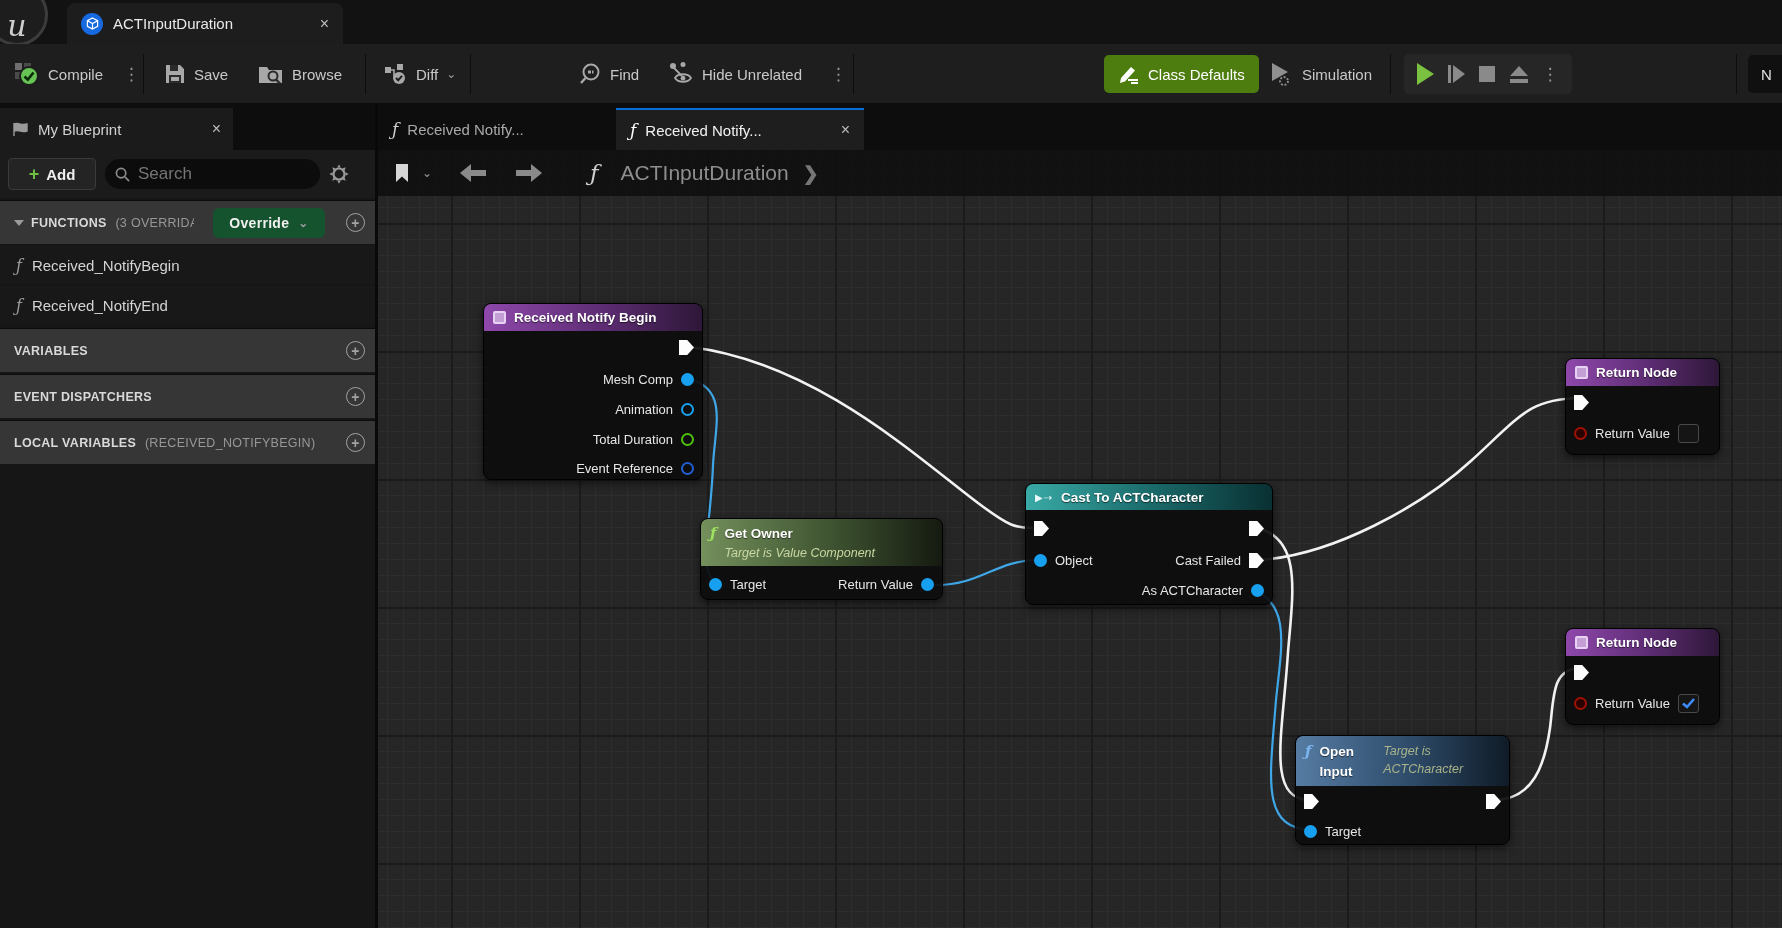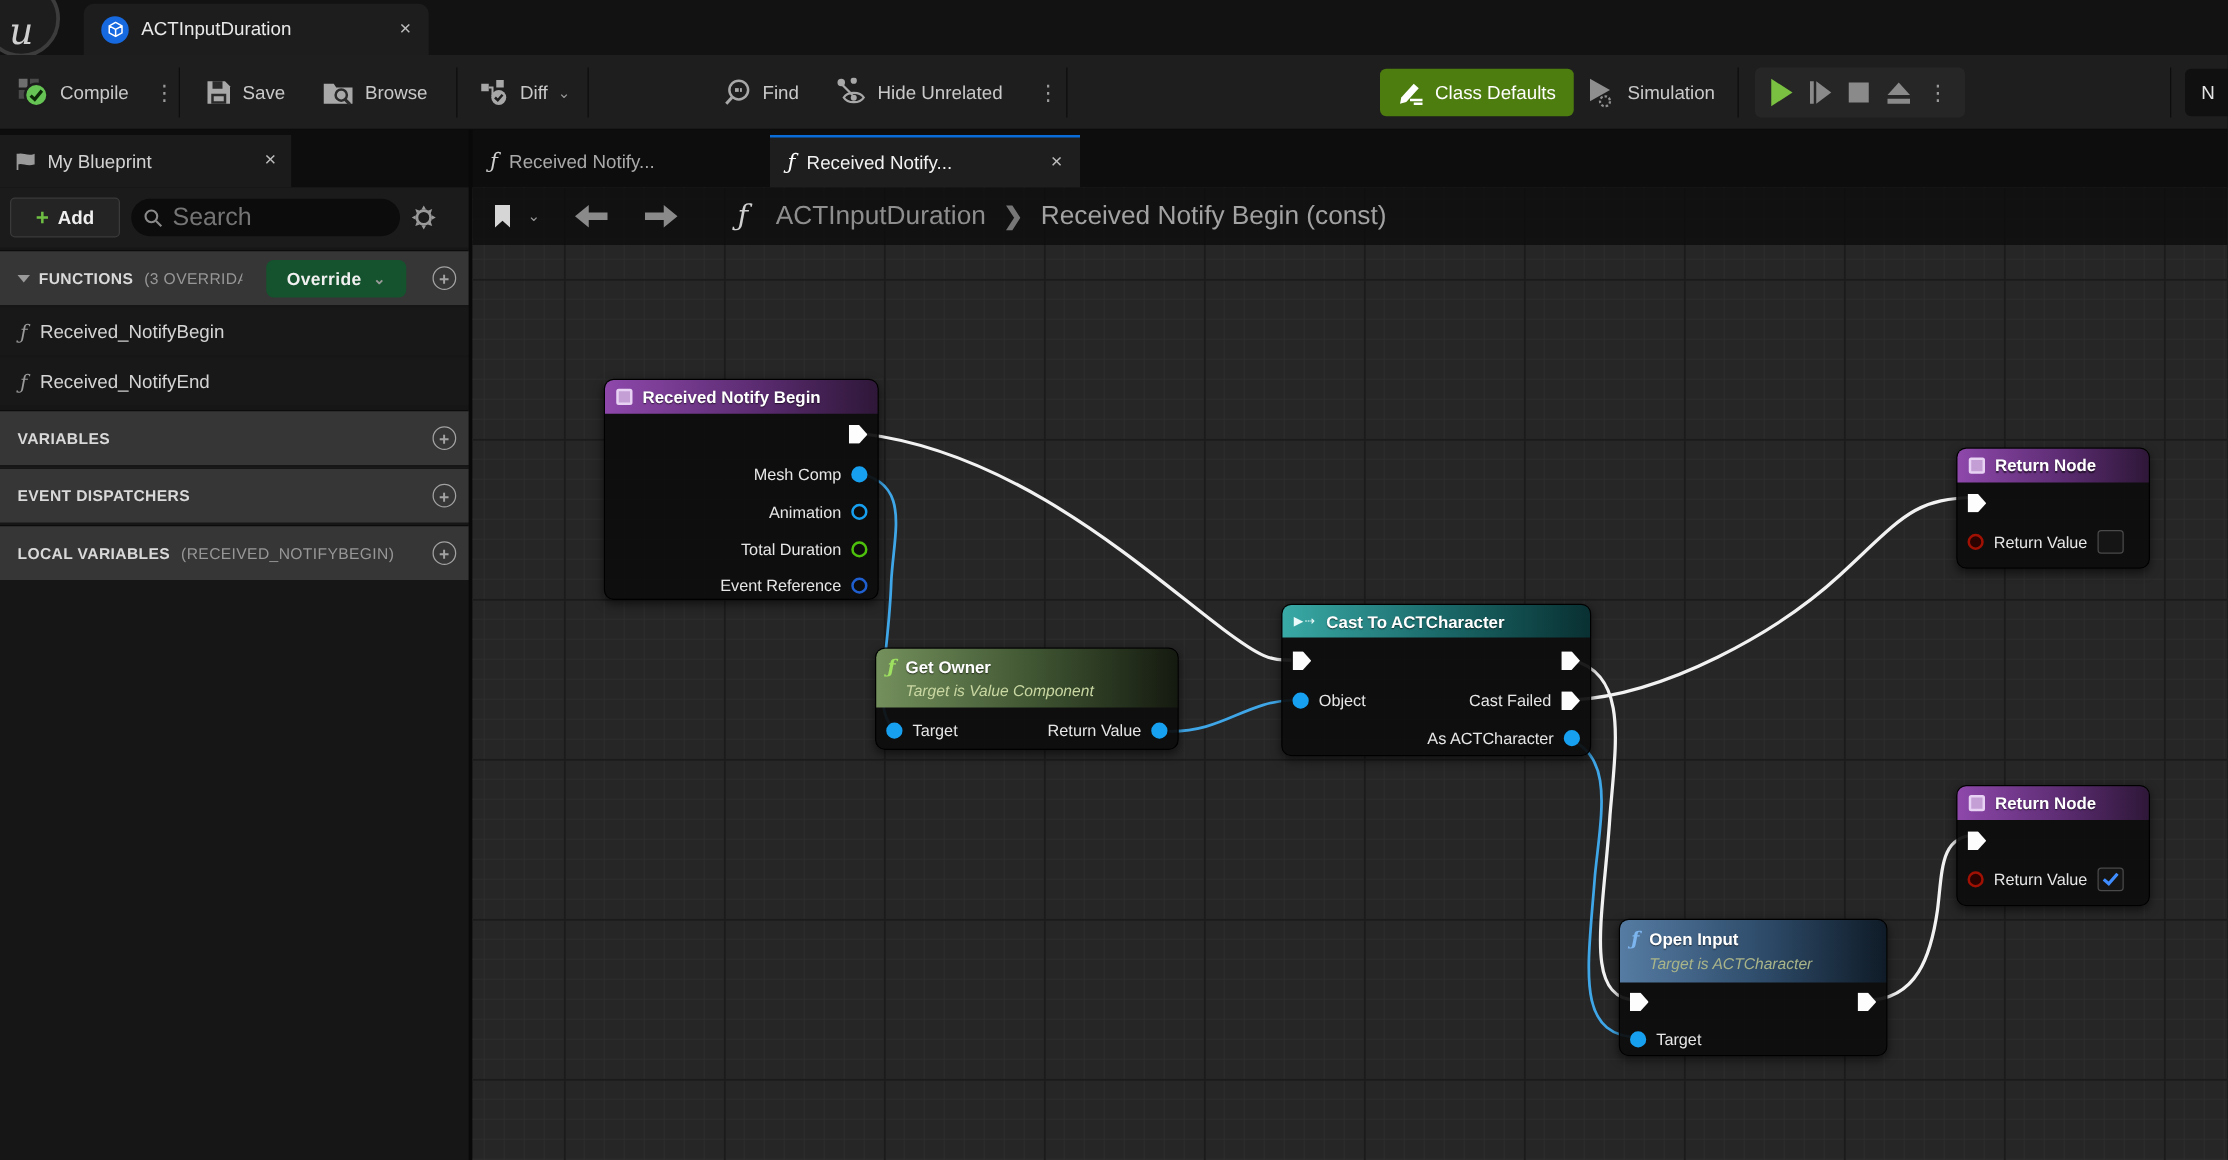--- a/index.html
+++ b/index.html
@@ -54,21 +54,21 @@
   #sidebar { position:absolute; left:0; top:150px; width:375px; height:778px; background:#161616; }
   #splitter { position:absolute; left:375px; top:104px; width:3px; height:824px; background:#090909; }
   #addrow { position:absolute; left:0; top:0; width:375px; height:48px; background:#1b1b1b;
     display:flex; align-items:center; }
   #add-btn { margin-left:8px; width:88px; height:32px; background:#242424; border:1px solid #3a3a3a;
     border-radius:4px; color:#efefef; font-size:15px; font-weight:bold; display:flex; align-items:center;
     justify-content:center; gap:7px; }
   #add-btn .plus { color:#6fbe44; font-size:18px; font-weight:bold; }
   #search-pill { margin-left:9px; width:215px; height:30px; background:#0c0c0c; border-radius:15px;
     display:flex; align-items:center; padding:0 10px; gap:8px; }
-  #search-pill input { background:transparent; border:none; outline:none; color:#8a8a8a; font-size:20px; width:150px; }
+  #search-pill input { background:transparent; border:none; outline:none; color:#8a8a8a; font-size:17px; width:150px; }
   .gear-svg { flex:none; }
   .sec-row { position:absolute; left:0; width:375px; background:#363636; border-top:1px solid #0c0c0c;
     display:flex; align-items:center; padding-left:14px; color:#d9d9d9; font-size:12.5px; font-weight:bold;
     letter-spacing:.3px; overflow:hidden; white-space:nowrap; }
   .sec-sub { color:#979797; font-weight:normal; margin-left:5px; }
   .plus-circle { position:absolute; right:10px; width:19px; height:19px; border:1.5px solid #a2a2a2;
     border-radius:50%; color:#a2a2a2; font-size:14px; display:flex; align-items:center; justify-content:center; }
   .fn-item { position:absolute; left:0; width:375px; height:38px; background:#181818; display:flex;
     align-items:center; gap:10px; padding-left:16px; color:#d4d4d4; font-size:15px; }
   .ovf { font-family:"DejaVu Serif", serif; font-style:italic; color:#9a9a9a; font-size:16px; }
@@ -334,21 +334,20 @@
   <span class="chev">⌄</span>
   <svg class="nav-arrow" style="margin-left:26px" width="30" height="20" viewBox="0 0 30 20">
     <path d="M13 1 L2 10 L13 19 V13 H28 V7 H13 Z" fill="#8a8a8a"></path>
   </svg>
   <svg class="nav-arrow" style="margin-left:14px" width="30" height="20" viewBox="0 0 30 20">
     <path d="M17 1 L28 10 L17 19 V13 H2 V7 H17 Z" fill="#8a8a8a"></path>
   </svg>
   <span id="crumb-fn">ƒ</span>
   <span class="crumb-big">ACTInputDuration</span>
   <span class="crumb-sep">❯</span>
-  <span class="crumb-cur">Received Notify Begin (const)</span>
 </div>
 
 <svg id="wires">
   <path d="M682,378 C730,384 715,425 713,465 C711,525 698,566 714,582" fill="none" stroke="#3fa7e8" stroke-width="2.2"></path>
   <path d="M935,585 C978,586 996,561 1035,560" fill="none" stroke="#3fa7e8" stroke-width="2.2"></path>
   <path d="M1252,590 C1292,603 1281,650 1276,700 C1270,778 1260,829 1312,830" fill="none" stroke="#3fa7e8" stroke-width="2.2"></path>
   <path d="M690,347 C815,362 918,458 978,503 C1010,527 1016,528 1033,528" fill="none" stroke="#f2f2f2" stroke-width="2.6"></path>
   <path d="M1258,528 C1302,540 1293,592 1288,652 C1283,732 1266,798 1308,800" fill="none" stroke="#f2f2f2" stroke-width="2.6"></path>
   <path d="M1258,560 C1332,556 1422,506 1472,460 C1522,414 1530,399 1580,398" fill="none" stroke="#f2f2f2" stroke-width="2.6"></path>
   <path d="M1492,800 C1534,801 1545,763 1550,728 C1554,696 1552,669 1580,668" fill="none" stroke="#f2f2f2" stroke-width="2.6"></path>
@@ -455,21 +454,21 @@
       <svg width="13" height="11" viewBox="0 0 13 11">
           <path d="M1 5.5 L5 9 L12 1" fill="none" stroke="#3f8cff" stroke-width="2.6"></path>
         </svg>
     </span>
   </div>
 </div>
 
 <div class="node" style="left:1295px; top:735px; width:215px; height:110px">
   <div class="nhead hd-blue" style="height:50px; align-items:flex-start; padding-top:6px">
     <span class="fn-icon" style="color:#7db5ee">ƒ</span>
-    <span style="display:flex; flex-direction:column; line-height:1.45">
+    <span style="display:flex; flex-direction:row; line-height:1.45">
       <span class="t">Open Input</span>
       <span class="sub" style="color:#a9b489">Target is ACTCharacter</span>
     </span>
   </div>
   <div class="pinrow" style="left:8px; top:58px">
       <span class="execpin"></span>
     </div>
   <div class="pinrow" style="right:8px; top:58px">
       <span class="execpin"></span>
     </div>

